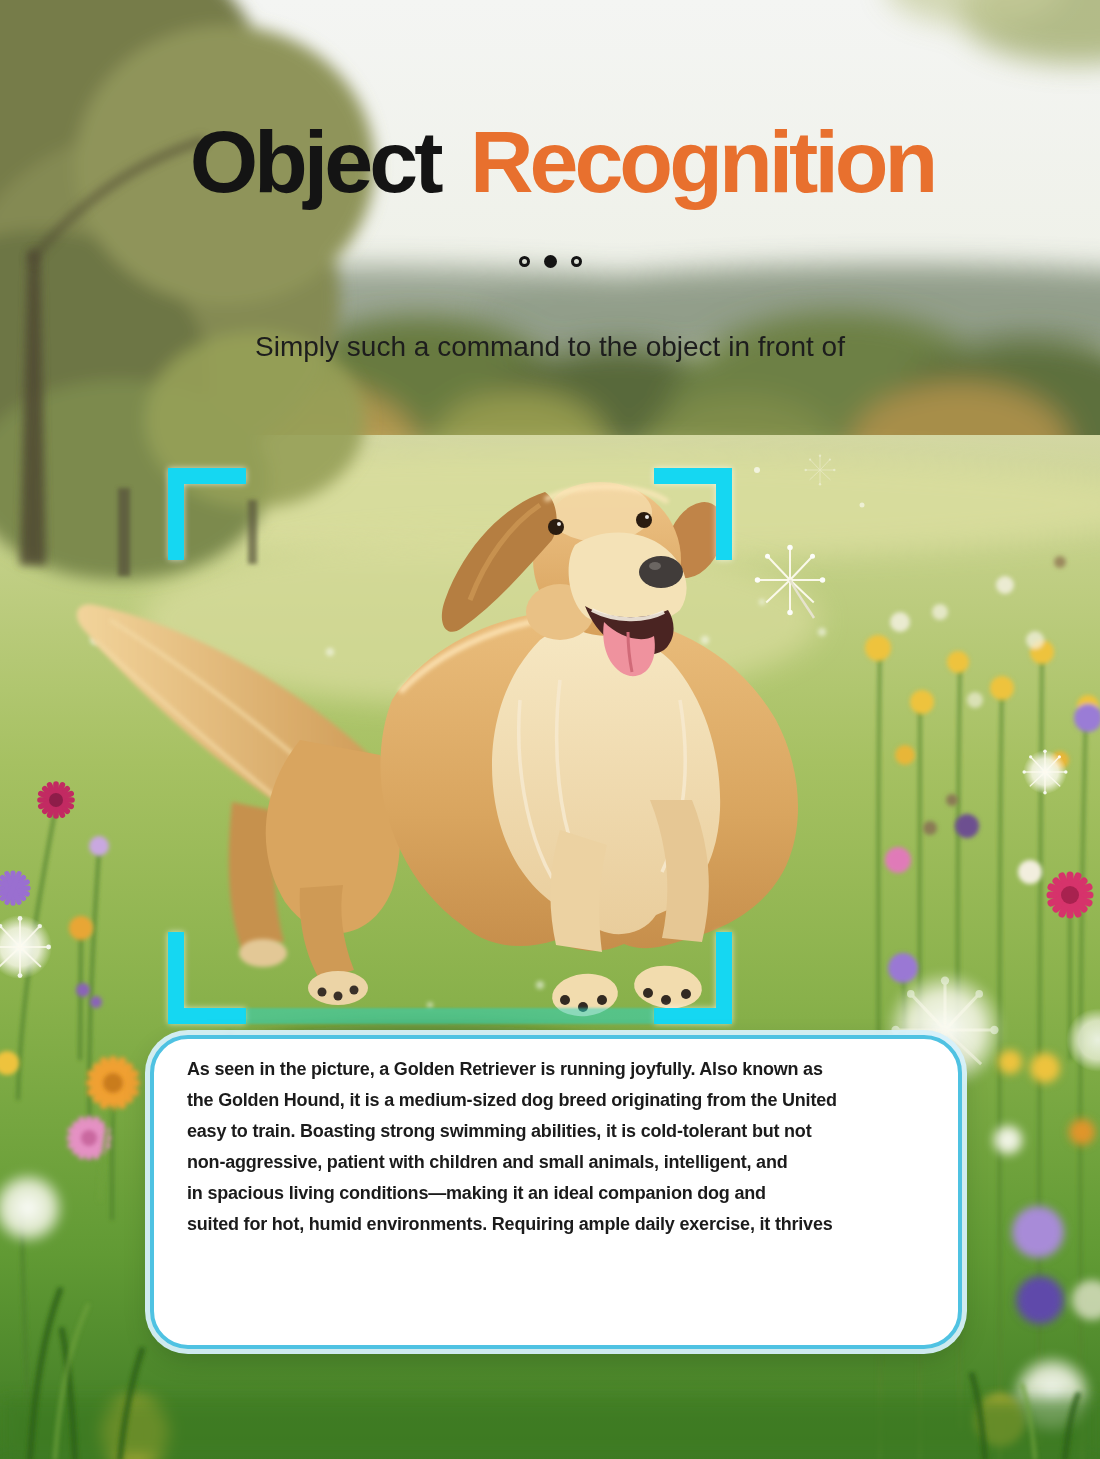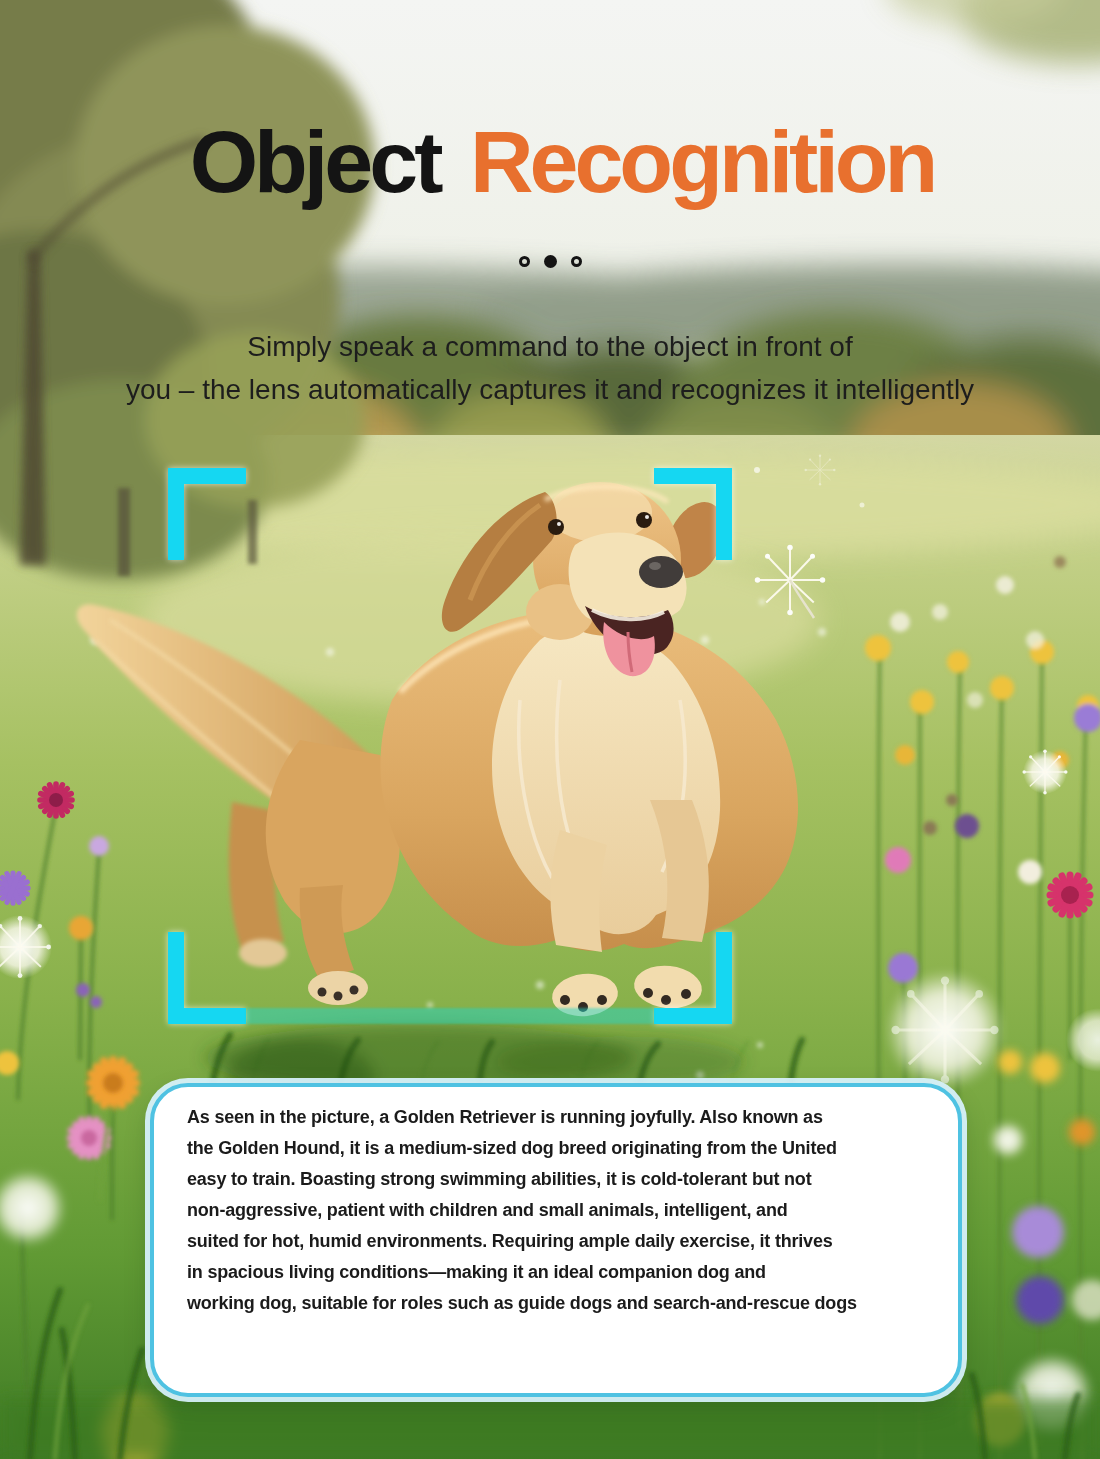--- a/index.html
+++ b/index.html
@@ -33,21 +33,21 @@
   .fc.tr{right:0;top:0;border-right:16px solid #15D7F2;border-top:16px solid #15D7F2;}
   .fc.bl{left:0;bottom:0;border-left:16px solid #15D7F2;border-bottom:16px solid #15D7F2;}
   .fc.br{right:0;bottom:0;border-right:16px solid #15D7F2;border-bottom:16px solid #15D7F2;}
   .scanline{
     position:absolute;left:78px;right:78px;bottom:0px;height:16px;
     background:rgba(38,214,197,0.5);filter:blur(1px);
   }
 
   
   .info-card{
-    position:absolute;left:150px;top:1083px;width:812px;height:314px;box-sizing:border-box;
+    position:absolute;left:150px;top:1035px;width:812px;height:314px;box-sizing:border-box;
     background:#ffffff;border:4px solid #4FC2E2;border-radius:38px;
     box-shadow:0 0 0 5px rgba(214,240,250,.95), 0 10px 24px rgba(20,50,15,.25);
     padding:15px 12px 12px 33px;overflow:hidden;
   }
   .info-card .line{
     font-size:18px;line-height:31px;font-weight:700;color:#1b1b1b;
     letter-spacing:-0.2px;white-space:nowrap;
   }
 </style>
 </head>
@@ -379,35 +379,33 @@
 
   <h1 class="title"><span>Object</span> <span class="accent">Recognition</span></h1>
 
   <div class="dots">
     <span class="dot"></span>
     <span class="dot filled"></span>
     <span class="dot"></span>
   </div>
 
   <p class="subtitle">
-    <span>Simply speak a command to the object in front of</span><br>
-    <span>you – the lens automatically captures it and recognizes it intelligently</span>
+    <span>Simply such a command to the object in front of</span><br>
   </p>
 
   <div class="focus-frame">
     <div class="fc tl"></div>
     <div class="fc tr"></div>
     <div class="fc bl"></div>
     <div class="fc br"></div>
     <div class="scanline"></div>
   </div>
 
   <div class="info-card">
     <div class="line">As seen in the picture, a Golden Retriever is running joyfully. Also known as</div>
     <div class="line">the Golden Hound, it is a medium-sized dog breed originating from the United</div>
     <div class="line">easy to train. Boasting strong swimming abilities, it is cold-tolerant but not</div>
     <div class="line">non-aggressive, patient with children and small animals, intelligent, and</div>
+    <div class="line">in spacious living conditions—making it an ideal companion dog and</div>
     <div class="line">suited for hot, humid environments. Requiring ample daily exercise, it thrives</div>
-    <div class="line">in spacious living conditions—making it an ideal companion dog and</div>
-    <div class="line">working dog, suitable for roles such as guide dogs and search-and-rescue dogs</div>
   </div>
 
 </div>
 
 </body></html>

